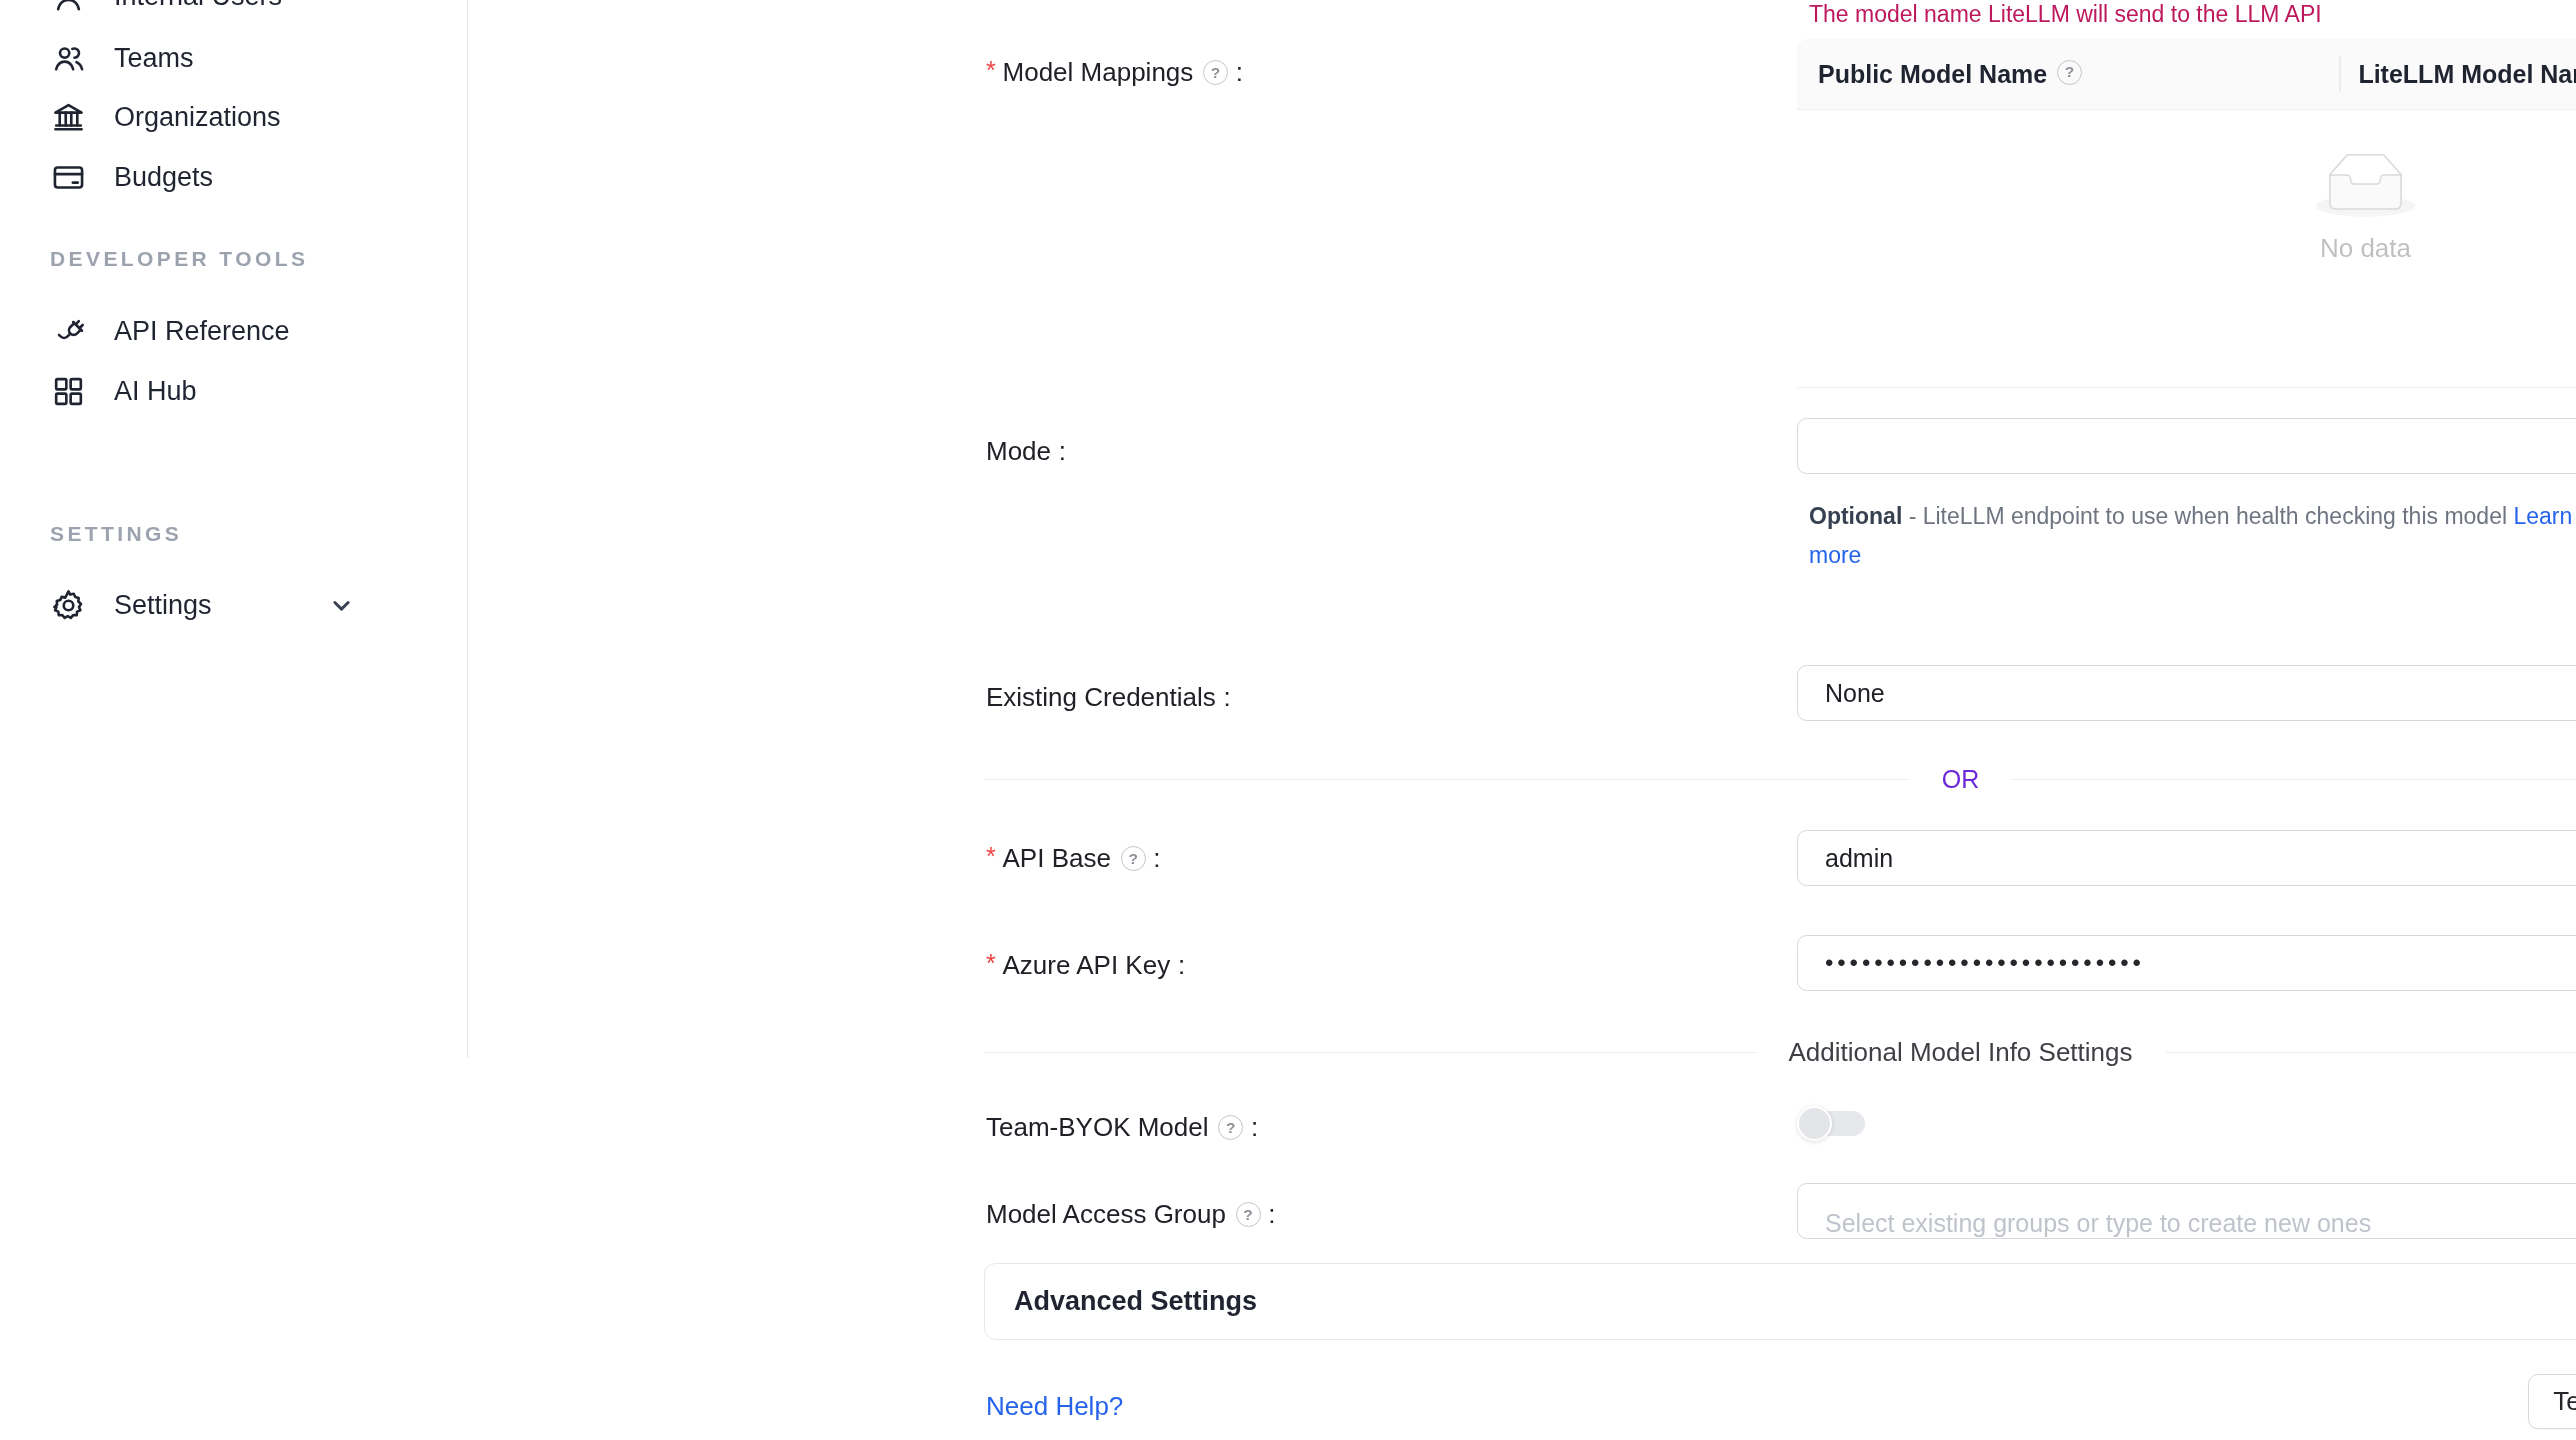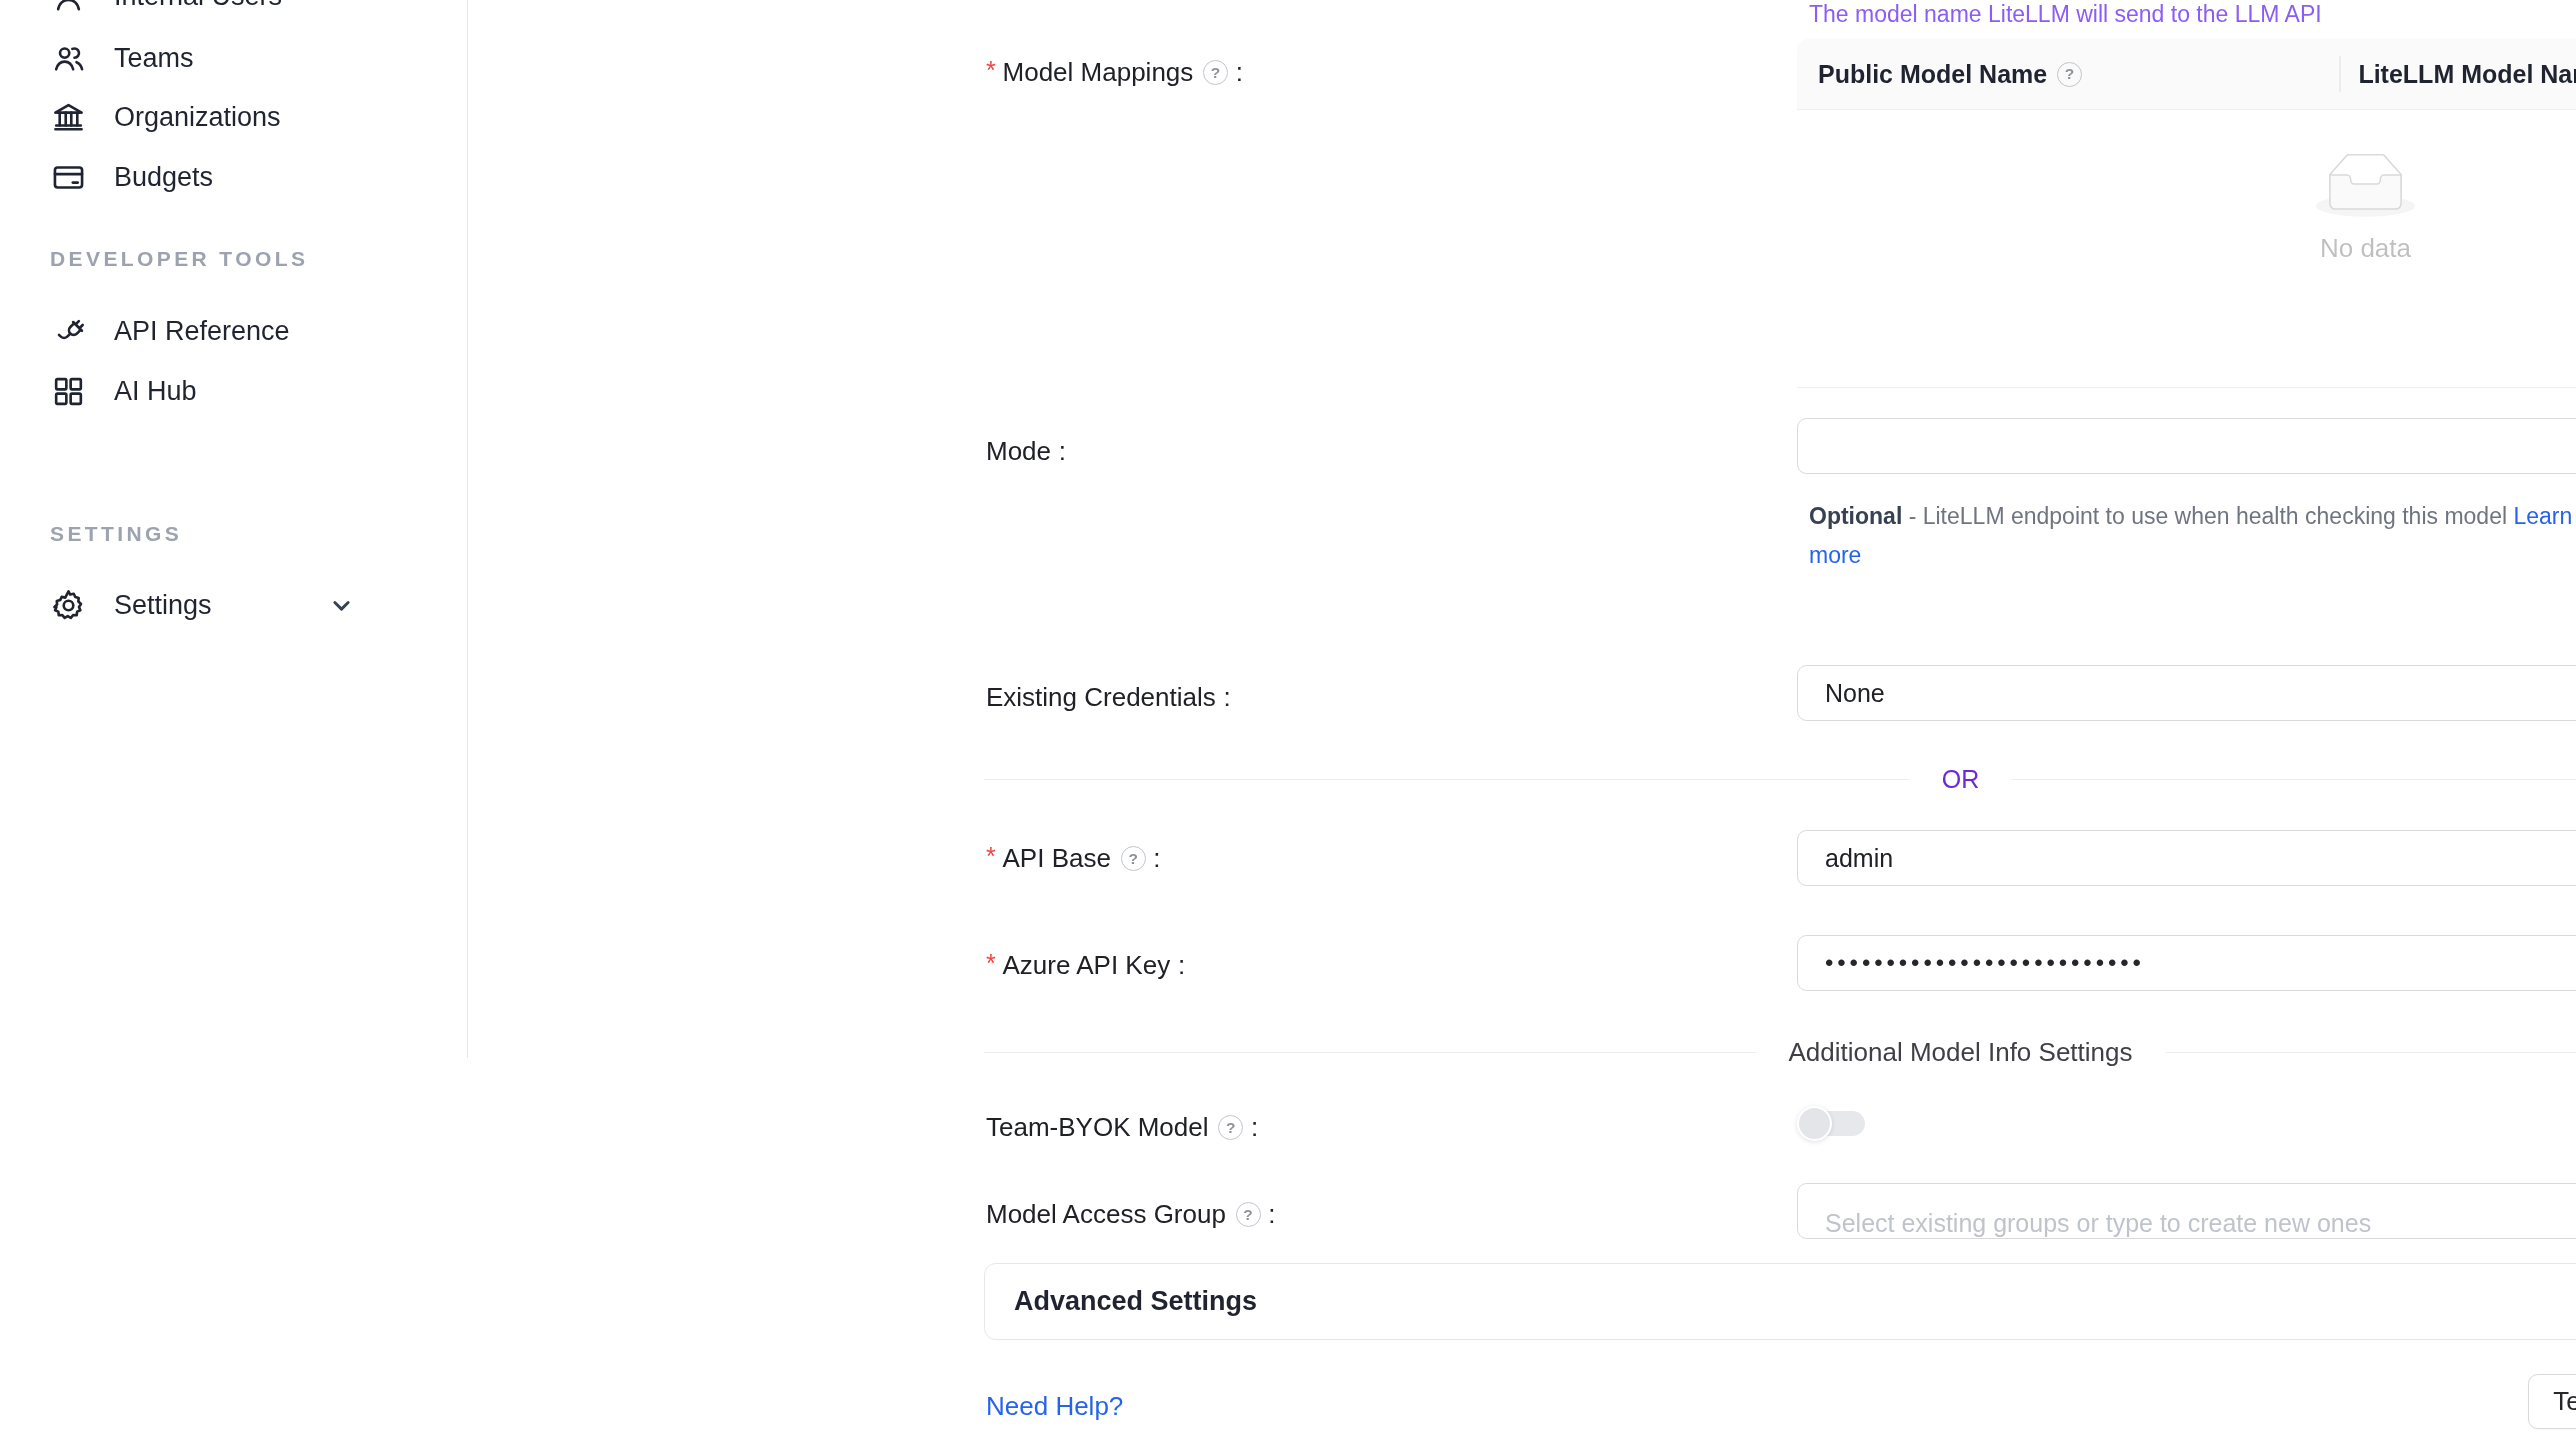--- a/index.html
+++ b/index.html
@@ -26,42 +26,42 @@
   .nav-chevron { position: absolute; left: 277px; width: 29px; height: 29px; }
   .nav-chevron svg { width: 29px; height: 29px; stroke: #374151; fill: none; stroke-width: 2.4; stroke-linecap: round; stroke-linejoin: round; }
   .nav-section {
     position: absolute; left: 50px; height: 29px; display: flex; align-items: center;
     font-size: 21px; font-weight: 700; letter-spacing: 3.4px; color: #9ca3af; white-space: nowrap;
   }
 
   
   .main { position: absolute; left: 468px; top: 0; right: 0; bottom: 0; background: #fff; }
 
-  .help-top { position: absolute; left: 1341px; top: 1px; font-size: 23px; color: #8b5cf6; }
+  .help-top { position: absolute; left: 1341px; top: 1px; font-size: 23px; color: #be185d; }
 
   .field-label {
     position: absolute; left: 518px; display: flex; align-items: center;
     font-size: 26px; color: #202127; white-space: nowrap;
   }
   .req { color: #ef4444; font-size: 25px; margin-right: 6.8px; margin-top: -3.9px; }
   .q-icon {
     width: 25px; height: 25px; border-radius: 50%; border: 1.9px solid #c2c5cb;
     color: #8e9298; font-size: 15.5px; font-weight: 700;
     display: inline-flex; align-items: center; justify-content: center;
     margin-left: 9.7px; flex: 0 0 25px;
   }
   .colon { margin-left: 7.7px; color: #202127; }
 
   
   .mm-table { position: absolute; left: 1329px; top: 39px; width: 1137px; }
   .mm-head {
     height: 71px; background: #fafafa; border-radius: 11.6px 11.6px 0 0;
     border-bottom: 1.5px solid #f0f0f0; display: flex; align-items: center; position: relative;
   }
-  .mm-th { display: flex; align-items: center; font-size: 25px; font-weight: 700; color: #1f2430; }
+  .mm-th { display: flex; align-items: flex-start; font-size: 25px; font-weight: 700; color: #1f2430; }
   .mm-th .q-icon { border-width: 1.9px; }
   .mm-th-1 { width: 542px; padding-left: 21px; }
   .mm-th-2 { padding-left: 19.4px; }
   .mm-col-divider { position: absolute; left: 542px; top: 17.4px; width: 1.9px; height: 36px; background: #ececee; }
   .mm-body { height: 278px; border-bottom: 1.5px solid #f0f0f0; position: relative; }
   .mm-empty { position: absolute; left: 0; right: 0; top: 43px; text-align: center; }
   .mm-empty svg { display: block; margin: 0 auto; }
   .no-data { margin-top: 15.5px; font-size: 26px; color: rgba(0,0,0,0.25); }
 
   

